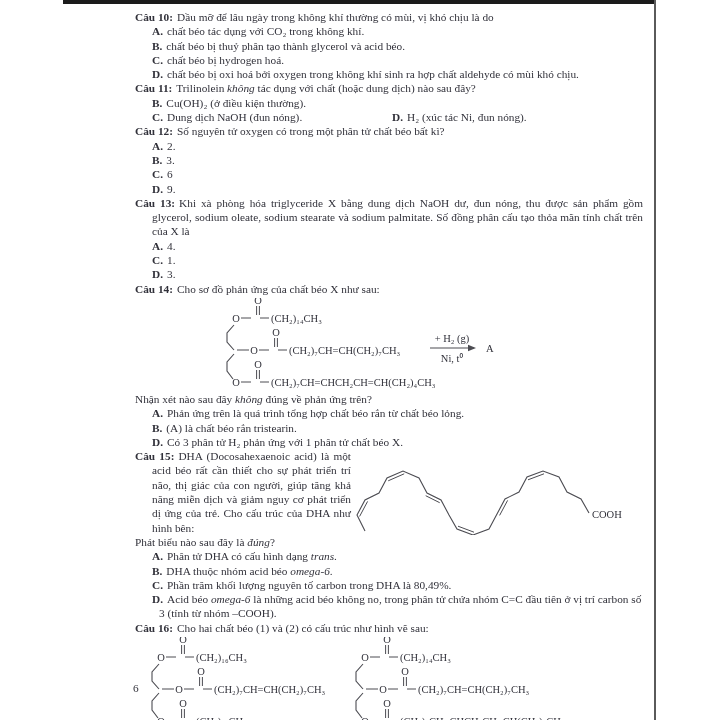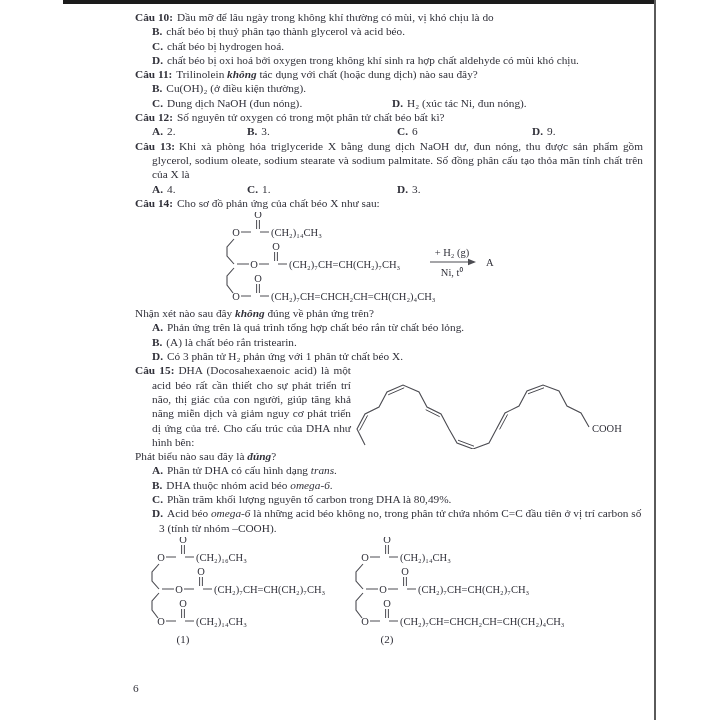--- a/index.html
+++ b/index.html
@@ -6,26 +6,26 @@
   body{width:720px;height:720px;position:relative;overflow:hidden;
        font-family:"Liberation Serif",serif;color:#31313a;}
   .top-bar{position:absolute;left:63px;top:0;width:593px;height:4px;background:#1b1b1b;}
   .right-line{position:absolute;left:654px;top:0;width:2px;height:720px;background:#5a5a5a;}
   .content{position:absolute;left:135px;top:10px;width:508px;font-size:11.3px;line-height:14.3px;}
   p{margin:0;}
   .qline{text-align:justify;padding-left:17px;text-indent:-17px;}
   .opt{padding-left:24px;text-indent:-7px;}
   .optrow2{display:flex;margin-left:17px;}
   .optrow2>div:first-child{width:240px;}
-  .optrow4{display:flex;margin-left:17px;}
+  .optrow4{display:flex;margin-left:17px;flex-direction:column;}
   .optrow4>div:nth-child(1){width:95px;}
   .optrow4>div:nth-child(2){width:150px;}
   .optrow4>div:nth-child(3){width:135px;}
   .lb{font-weight:bold;margin-right:4px;}
-  .bi{font-weight:bold;font-style:italic;}
+  .bi{font-weight:normal;font-style:italic;}
   .it{font-style:italic;}
   .q14-struct{margin:2px 0 0 89px;height:94px;}
   .q15-wrap{position:relative;}
   .q15-text{width:216px;}
   .dha-svg{position:absolute;left:220px;top:2px;}
   .q16-structs{position:relative;height:120px;}
   .svg1{position:absolute;left:14px;top:2px;}
   .svg2{position:absolute;left:218px;top:2px;}
   .pagenum{position:absolute;left:133px;top:682px;font-size:11.3px;}
   svg text{font-family:"Liberation Serif",serif;font-size:10.5px;fill:#31313a;}
@@ -36,20 +36,21 @@
 </head>
 <body>
 
 <div class="top-bar"></div>
 <div class="right-line"></div>
 
 <div class="content">
 
   <div>
     <p class="qline"><b class="lb">Câu 10:</b><span>Dầu mỡ để lâu ngày trong không khí thường có mùi, vị khó chịu là do</span></p>
+    <p class="opt"><b class="lb">A.</b><span>chất béo tác dụng với CO₂ trong không khí.</span></p>
     <p class="opt"><b class="lb">B.</b><span>chất béo bị thuỷ phân tạo thành glycerol và acid béo.</span></p>
     <p class="opt"><b class="lb">C.</b><span>chất béo bị hydrogen hoá.</span></p>
     <p class="opt"><b class="lb">D.</b><span>chất béo bị oxi hoá bởi oxygen trong không khí sinh ra hợp chất aldehyde có mùi khó chịu.</span></p>
   </div>
 
   <div>
     <p class="qline"><b class="lb">Câu 11:</b><span>Trilinolein </span><span class="bi">không</span><span> tác dụng với chất (hoặc dung dịch) nào sau đây?</span></p>
     <div class="optrow2">
       <div><b class="lb">B.</b><span>Cu(OH)₂ (ở điều kiện thường).</span></div>
     </div>
@@ -139,20 +140,21 @@
       <text x="237" y="67">COOH</text>
     </svg>
     <p class="qline"><span>Phát biểu nào sau đây là </span><span class="bi">đúng</span><span>?</span></p>
     <p class="opt"><b class="lb">A.</b><span>Phân tử DHA có cấu hình dạng </span><i class="it">trans</i><span>.</span></p>
     <p class="opt"><b class="lb">B.</b><span>DHA thuộc nhóm acid béo </span><i class="it">omega-6</i><span>.</span></p>
     <p class="opt"><b class="lb">C.</b><span>Phần trăm khối lượng nguyên tố carbon trong DHA là 80,49%.</span><i class="it"></i><span></span></p>
     <p class="opt"><b class="lb">D.</b><span>Acid béo </span><i class="it">omega-6</i><span> là những acid béo không no, trong phân tử chứa nhóm C=C đầu tiên ở vị trí carbon số 3 (tính từ nhóm –COOH).</span></p>
   </div>
 
   <div>
+    <p class="qline"><b class="lb">Câu 16:</b><span>Cho hai chất béo (1) và (2) có cấu trúc như hình vẽ sau:</span></p>
     <div class="q16-structs">
 
       <svg class="svg1" width="215" height="114" viewBox="0 0 215 114">
         <path class="stroke" d="M10 27 L3 35 L3 44 L10 52 M13 52 L25 52 M10 56 L3 64 L3 73 L9 81"></path>
         <text x="12" y="24" text-anchor="middle">O</text>
         <line class="thin" x1="17" y1="20" x2="27" y2="20"></line>
         <line class="thin" x1="32.6" y1="17" x2="32.6" y2="8"></line>
         <line class="thin" x1="35.4" y1="17" x2="35.4" y2="8"></line>
         <text x="34" y="6" text-anchor="middle">O</text>
         <line class="thin" x1="36" y1="20" x2="45" y2="20"></line>

